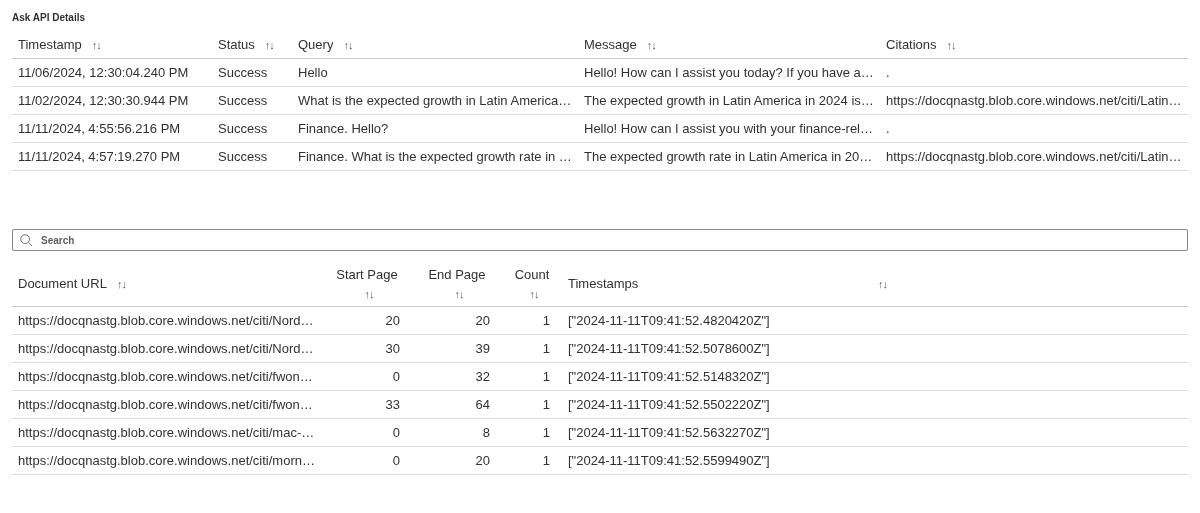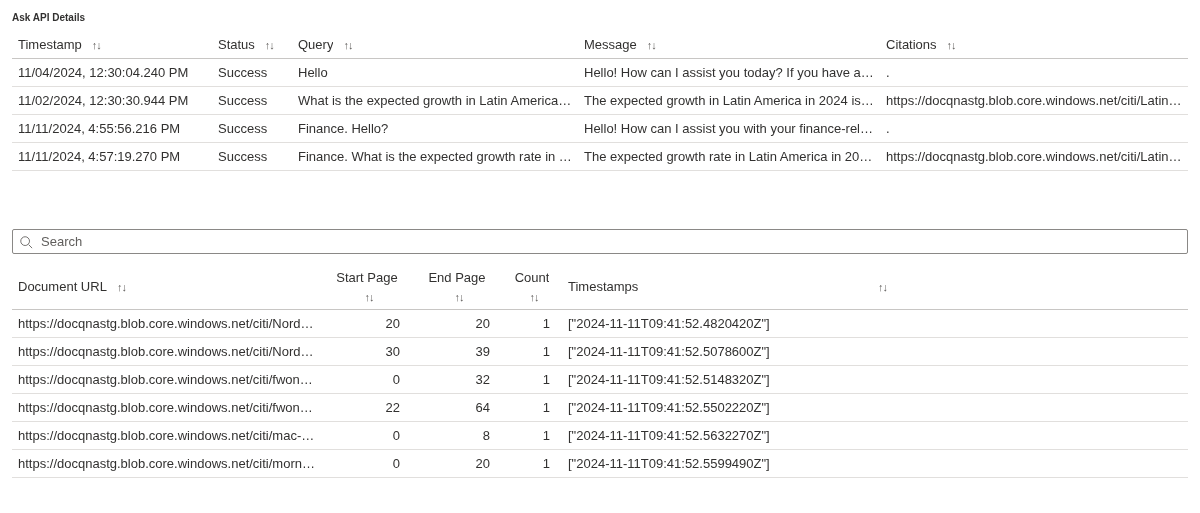--- a/index.html
+++ b/index.html
@@ -81,24 +81,25 @@
   }
   .search-icon {
     width: 14px; height: 14px;
     flex: 0 0 auto;
     margin-right: 6px;
   }
   .search-input {
     border: none;
     outline: none;
     flex: 1 1 auto;
-    font-size: 13px;
+    font-size: 10px;
     font-family: inherit;
     color: #ef4444;
     background: transparent;
+    font-weight: bold;
   }
   .search-input::placeholder { color: #605e5c; }
 
   
   .ask .col-ts   { width: 200px; }
   .ask .col-st   { width: 80px; }
   .ask .col-q    { width: 286px; }
   .ask .col-msg  { width: 302px; }
   .ask .col-cit  { width: auto; }
 
@@ -154,21 +155,21 @@
         <th>
           <div class="th-inner">
             <span class="th-label">Citations</span>
             <span class="sort-icon">↑↓</span>
           </div>
         </th>
       </tr>
     </thead>
     <tbody id="ask-body">
         <tr>
-          <td>11/04/2024, 12:30:04.240 PM</td>
+          <td>11/06/2024, 12:30:04.240 PM</td>
           <td>Success</td>
           <td>Hello</td>
           <td>Hello! How can I assist you today? If you have any questi…</td>
           <td>.</td>
         </tr>
         <tr>
           <td>11/02/2024, 12:30:30.944 PM</td>
           <td>Success</td>
           <td>What is the expected growth in Latin America in 2024</td>
           <td>The expected growth in Latin America in 2024 is around 2…</td>
@@ -270,21 +271,21 @@
         <tr>
           <td>https://docqnastg.blob.core.windows.net/citi/fwona-Q22…</td>
           <td class="num">0</td>
           <td class="num">32</td>
           <td class="num">1</td>
           <td>["2024-11-11T09:41:52.5148320Z"]</td>
           <td></td>
         </tr>
         <tr>
           <td>https://docqnastg.blob.core.windows.net/citi/fwona-Q22…</td>
-          <td class="num">22</td>
+          <td class="num">33</td>
           <td class="num">64</td>
           <td class="num">1</td>
           <td>["2024-11-11T09:41:52.5502220Z"]</td>
           <td></td>
         </tr>
         <tr>
           <td>https://docqnastg.blob.core.windows.net/citi/mac-Q2202…</td>
           <td class="num">0</td>
           <td class="num">8</td>
           <td class="num">1</td>

